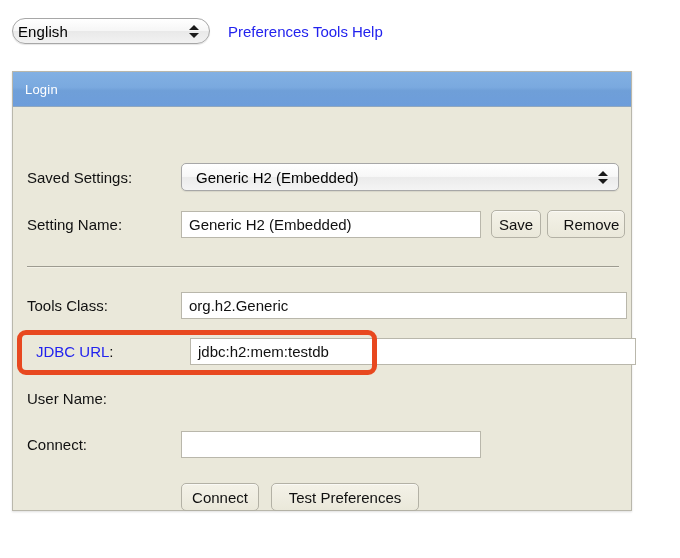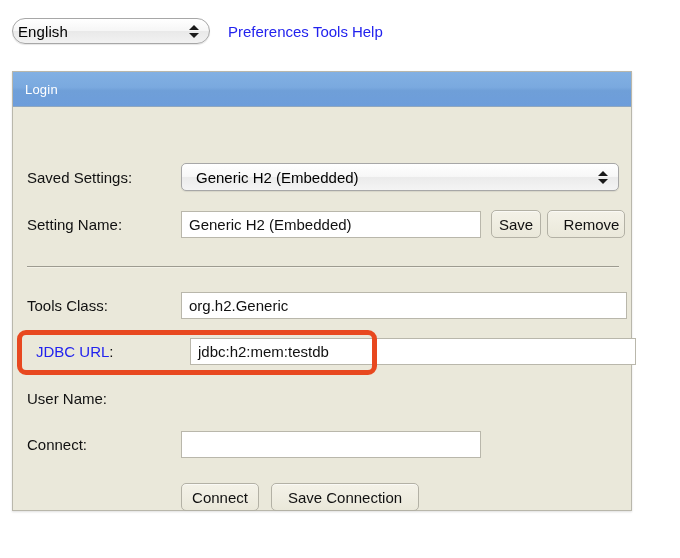--- a/index.html
+++ b/index.html
@@ -268,17 +268,17 @@
       <span class="lbl">User Name:</span>
     </div>
 
     <div class="row" style="top:322px;">
       <span class="lbl">Connect:</span>
       <div class="fld" style="width:300px;" placeholder=""></div>
     </div>
 
     <div class="row" style="top:375px;">
       <div class="btn" style="left:168px; width:78px;">Connect</div>
-      <div class="btn" style="left:258px; width:148px;">Save Connection</div>
+      <div class="btn" style="left:258px; width:148px;">Test Preferences</div>
     </div>
 
   </div>
 </div>
 
 </body></html>

